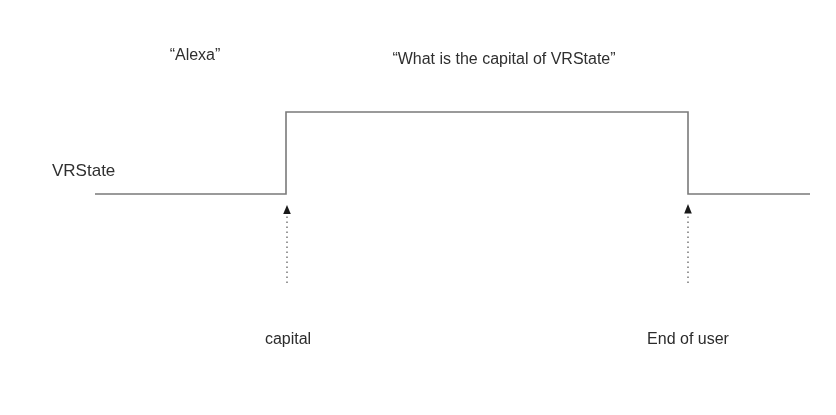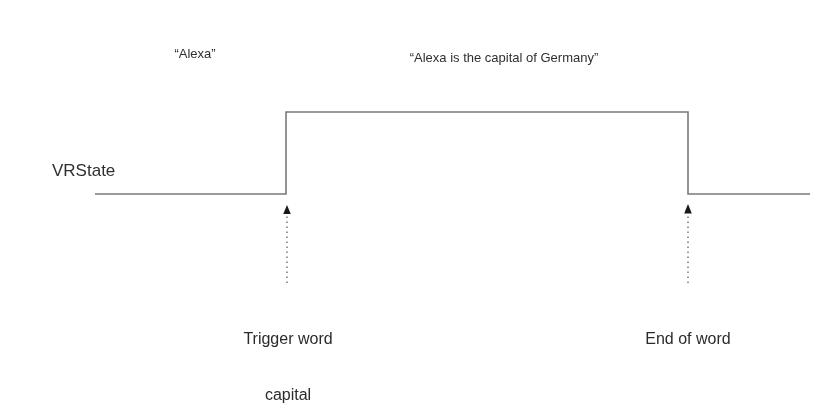--- a/index.html
+++ b/index.html
@@ -29,21 +29,21 @@
     width: 836px;
     height: 415px;
     display: block;
   }
   .txt {
     position: absolute;
     white-space: pre;
     line-height: 1.18;
   }
   .utterance-label {
-    font-size: 13px;
+    font-size: 16px;
     color: #2f2f2f;
     text-align: center;
   }
   .signal-name {
     font-size: 17px;
     color: #2f2f2f;
   }
   .annotation {
     font-size: 16px;
     color: #2b2b2b;
@@ -85,26 +85,25 @@
 
     <line x1="287" y1="283" x2="287" y2="212" stroke="#555555" stroke-width="1.2" stroke-dasharray="1.6 3.4"></line>
     <polygon points="287,205 283.2,214 290.8,214" fill="#1a1a1a"></polygon>
 
     <line x1="688" y1="283" x2="688" y2="212" stroke="#555555" stroke-width="1.2" stroke-dasharray="1.6 3.4"></line>
     <polygon points="688,204 684.2,213.5 691.8,213.5" fill="#1a1a1a"></polygon>
   </svg>
 
   <div class="txt utterance-label" id="label-alexa">“Alexa”</div>
 
-  <div class="txt utterance-label" id="label-question">“Alexa is the capital of Germany”</div>
+  <div class="txt utterance-label" id="label-question">“What is the capital of VRState”</div>
 
   <div class="txt signal-name" id="label-vrstate">VRState</div>
 
   <div class="txt annotation" id="annotation-trigger">
-    <div>Trigger word</div>
     <div>capital</div>
   </div>
 
   <div class="txt annotation" id="annotation-end">
-    <div>End of word</div>
+    <div>End of user</div>
   </div>
 
 </div>
 
 </body></html>

